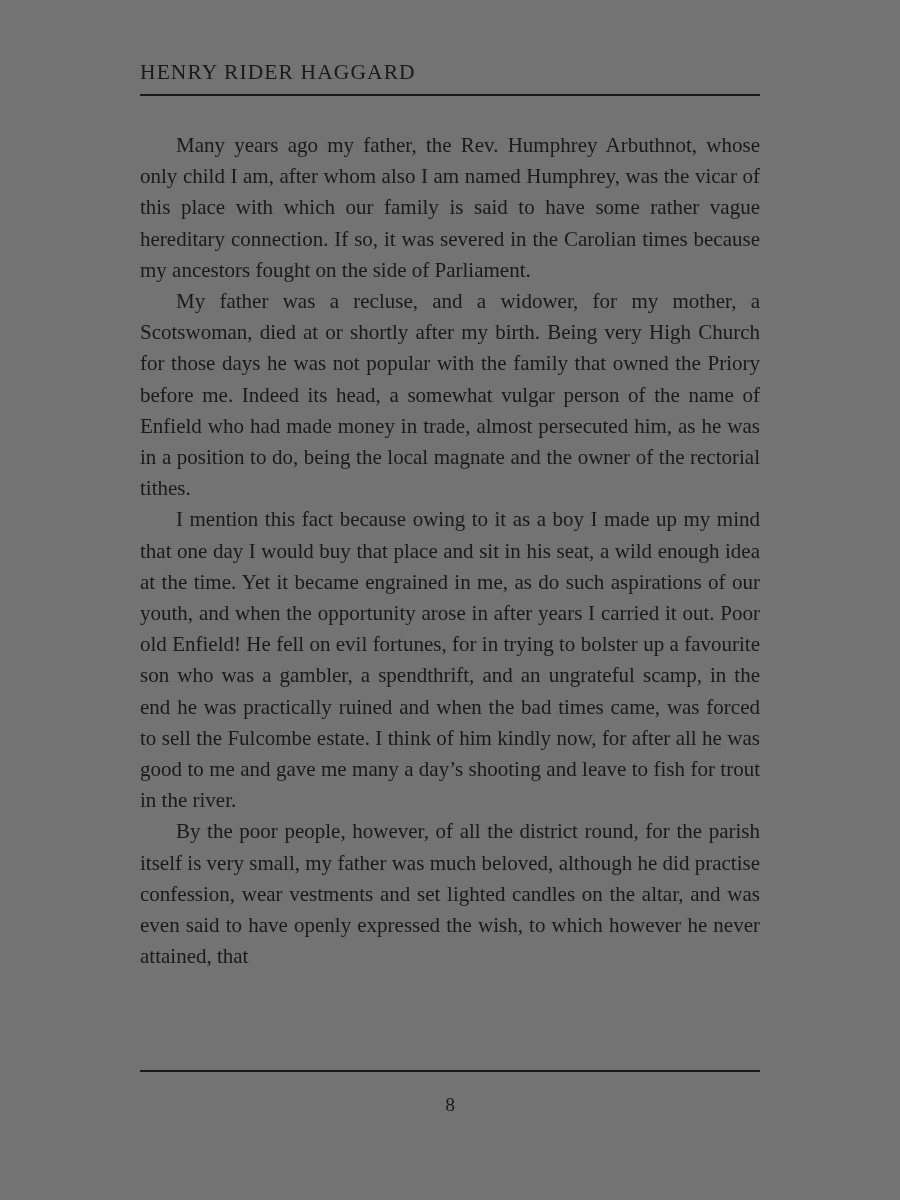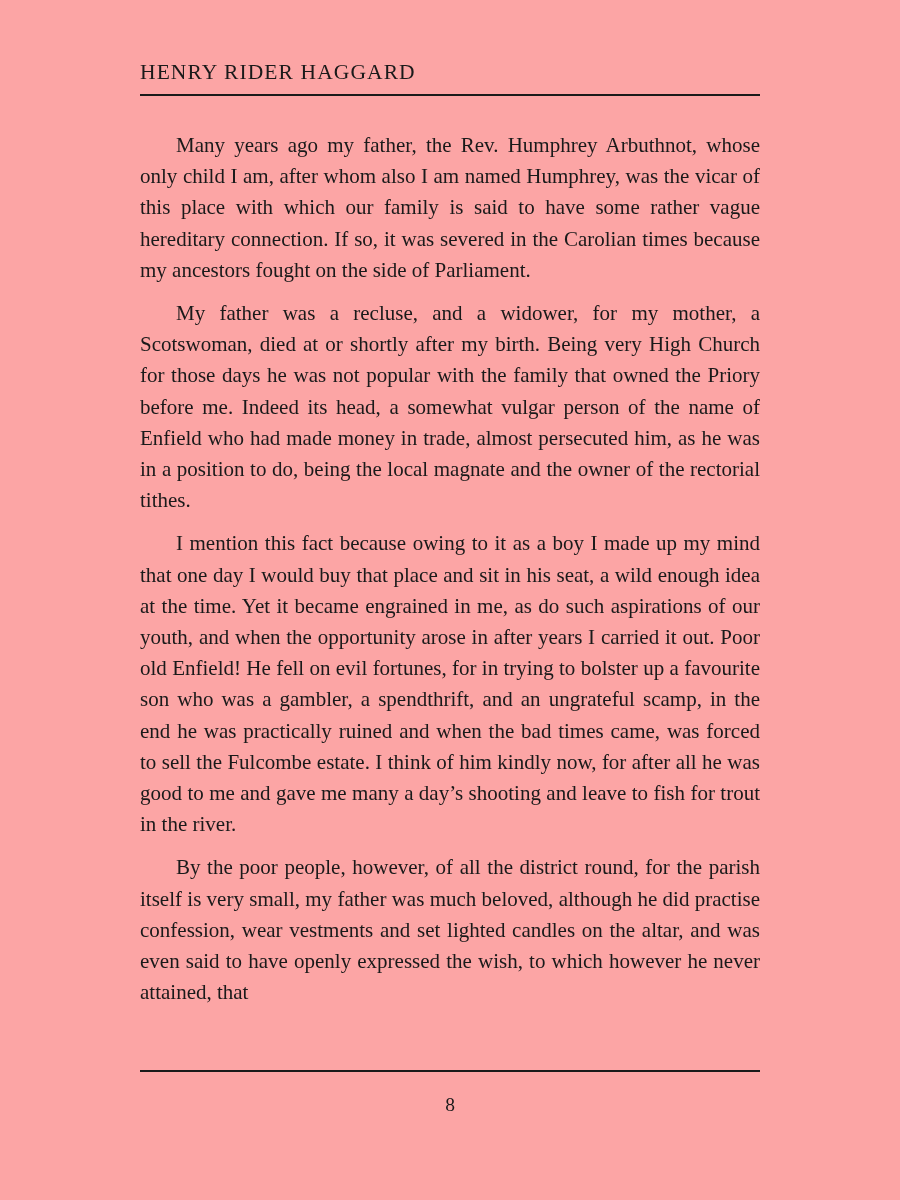--- a/index.html
+++ b/index.html
@@ -13,21 +13,21 @@
     font-family: "Liberation Serif", serif;
     color: #1a1a1a;
     overflow: hidden;
   }
   .page {
     position: relative;
     box-sizing: border-box;
     width: 900px;
     height: 1200px;
     padding: 0;
-    background: #fca5a5;
+    background: #737373;
   }
   .content {
     position: absolute;
     left: 140px;
     top: 60px;
     width: 620px;
   }
   .running-head {
     font-family: "Liberation Serif", serif;
     font-size: 21.5px;
@@ -44,21 +44,21 @@
   .body-text p {
     margin: 0;
     text-align: justify;
     text-indent: 36px;
     font-size: 21px;
     line-height: 31.2px;
     color: #1a1a1a;
     hyphens: none;
   }
   .body-text p + p {
-    margin-top: 12px;
+    margin-top: 0;
   }
   .footer {
     position: absolute;
     left: 140px;
     top: 1070px;
     width: 620px;
   }
   .rule-bottom {
     border-top: 2px solid #1a1a1a;
     width: 620px;

